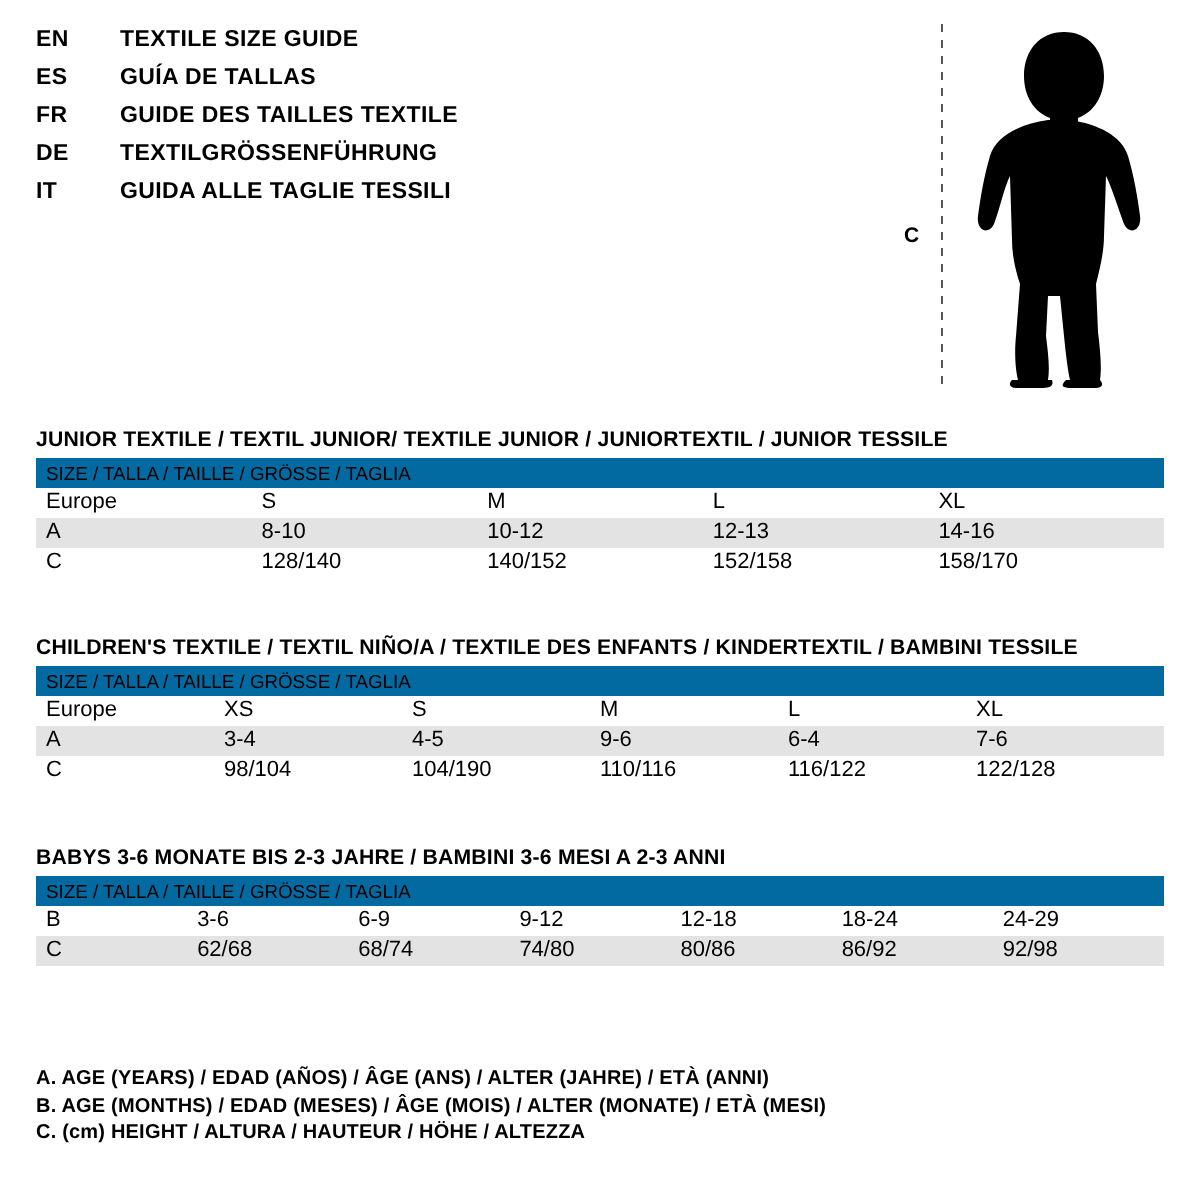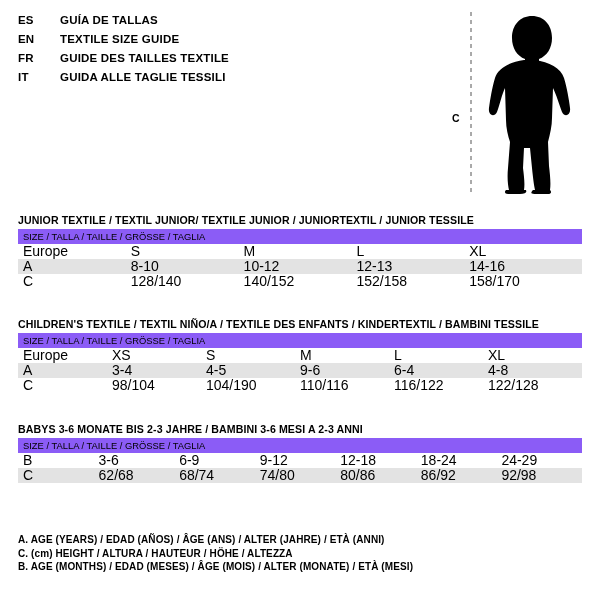--- a/index.html
+++ b/index.html
@@ -74,28 +74,28 @@
     letter-spacing: 0.1px;
     margin-bottom: 3px;
     white-space: nowrap;
   }
   table.sz {
     border-collapse: collapse;
     width: 564px;
     table-layout: fixed;
   }
   table.sz td {
-    font-size: 14px;
+    font-size: 11px;
     padding: 0;
     height: 15px;
     vertical-align: middle;
     line-height: 15px;
   }
   table.sz tr.hdr td {
-    background: #8b5cf6;
+    background: #0369a1;
     font-size: 9.4px;
     font-weight: normal;
   }
   table.sz tr.alt td {
     background: #e3e3e3;
   }
   table.sz td.pad {
     padding-left: 5px;
   }
 
@@ -112,30 +112,34 @@
     letter-spacing: 0.1px;
   }
 </style>
 </head>
 <body>
 
 <div class="page">
 
   <div class="lang-block">
     <div class="lang-row">
+      <span class="lang-code">EN</span>
+      <span class="lang-text">TEXTILE SIZE GUIDE</span>
+    </div>
+    <div class="lang-row">
       <span class="lang-code">ES</span>
       <span class="lang-text">GUÍA DE TALLAS</span>
     </div>
     <div class="lang-row">
-      <span class="lang-code">EN</span>
-      <span class="lang-text">TEXTILE SIZE GUIDE</span>
-    </div>
-    <div class="lang-row">
       <span class="lang-code">FR</span>
       <span class="lang-text">GUIDE DES TAILLES TEXTILE</span>
+    </div>
+    <div class="lang-row">
+      <span class="lang-code">DE</span>
+      <span class="lang-text">TEXTILGRÖSSENFÜHRUNG</span>
     </div>
     <div class="lang-row">
       <span class="lang-code">IT</span>
       <span class="lang-text">GUIDA ALLE TAGLIE TESSILI</span>
     </div>
   </div>
 
   <div class="figure-wrap">
     <span class="c-label">C</span>
     <svg class="figure-svg" width="150" height="190" viewBox="0 0 150 190">
@@ -222,21 +226,21 @@
         <td style="width:105px">M</td>
         <td style="width:105px">L</td>
         <td>XL</td>
       </tr>
       <tr class="alt">
         <td class="pad">A</td>
         <td>3-4</td>
         <td>4-5</td>
         <td>9-6</td>
         <td>6-4</td>
-        <td>4-8</td>
+        <td>7-6</td>
       </tr>
       <tr>
         <td class="pad">C</td>
         <td>98/104</td>
         <td>104/190</td>
         <td>110/116</td>
         <td>116/122</td>
         <td>122/128</td>
       </tr>
     </tbody>
@@ -267,17 +271,17 @@
         <td>80/86</td>
         <td>86/92</td>
         <td>92/98</td>
       </tr>
     </tbody>
       </table>
   </div>
 
   <div class="notes" style="top:533px;">
     <div class="note-line">A. AGE (YEARS) / EDAD (AÑOS) / ÂGE (ANS) / ALTER (JAHRE) / ETÀ (ANNI)</div>
+    <div class="note-line">B. AGE (MONTHS) / EDAD (MESES) / ÂGE (MOIS) / ALTER (MONATE) / ETÀ (MESI)</div>
     <div class="note-line">C. (cm) HEIGHT / ALTURA / HAUTEUR / HÖHE / ALTEZZA</div>
-    <div class="note-line">B. AGE (MONTHS) / EDAD (MESES) / ÂGE (MOIS) / ALTER (MONATE) / ETÀ (MESI)</div>
   </div>
 
 </div>
 
 </body></html>

